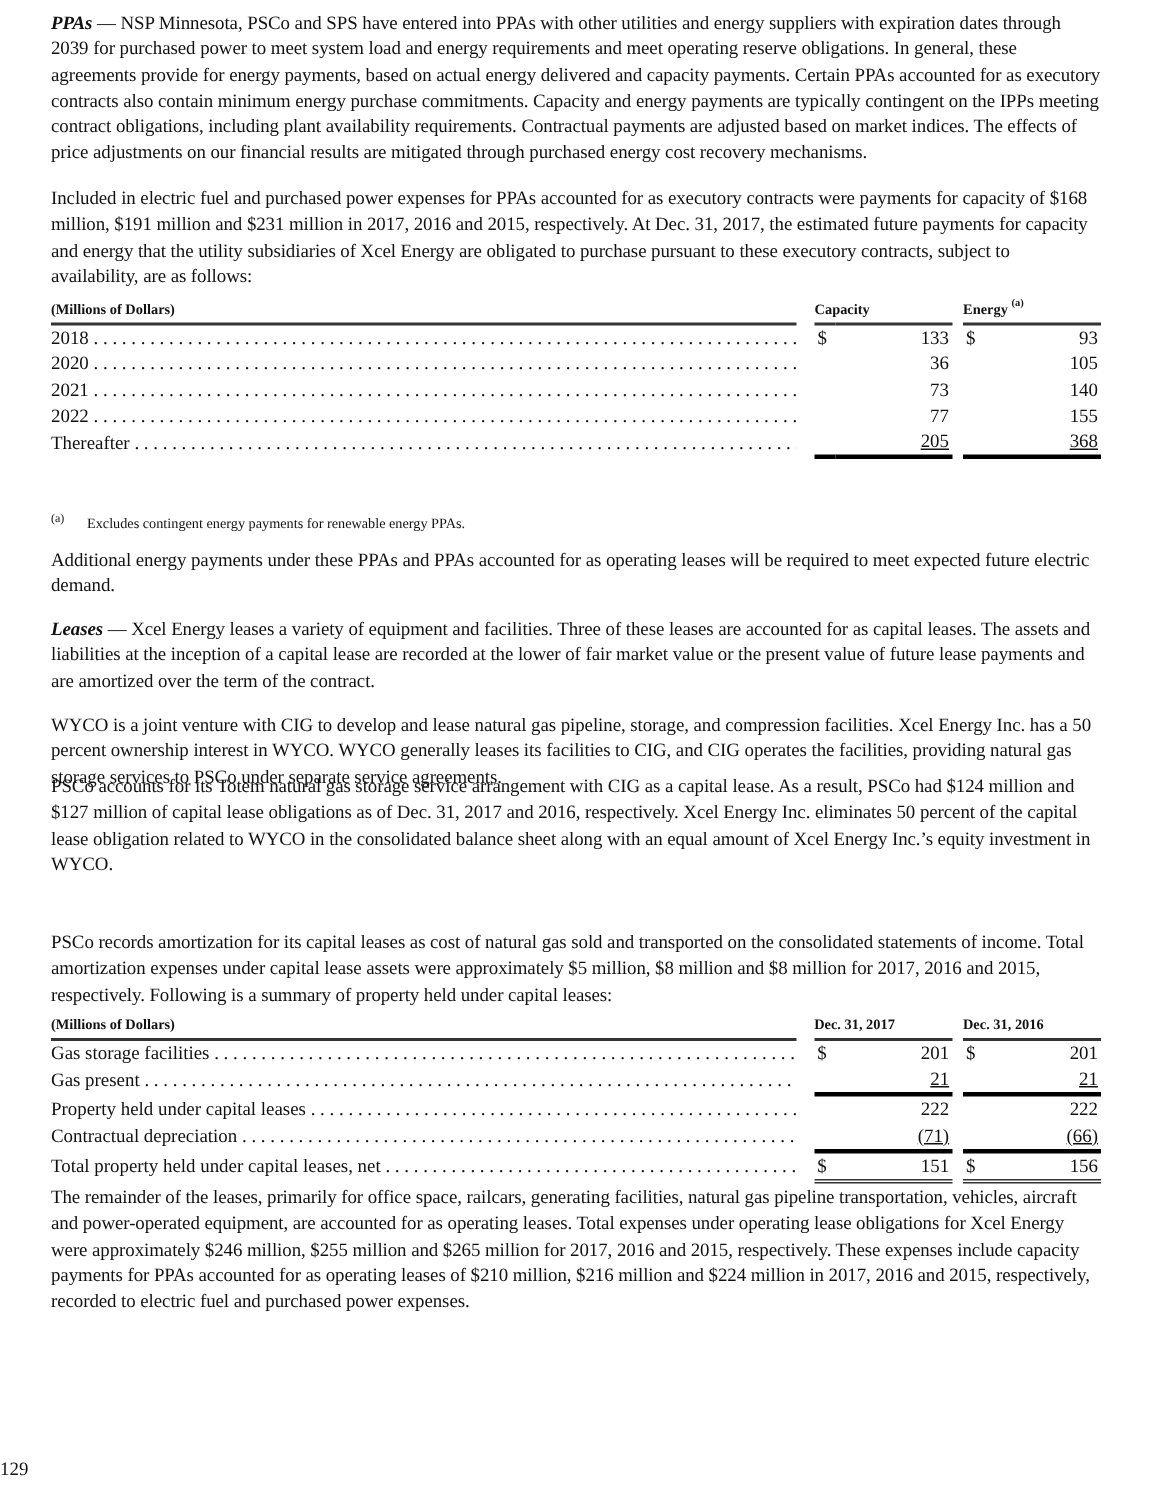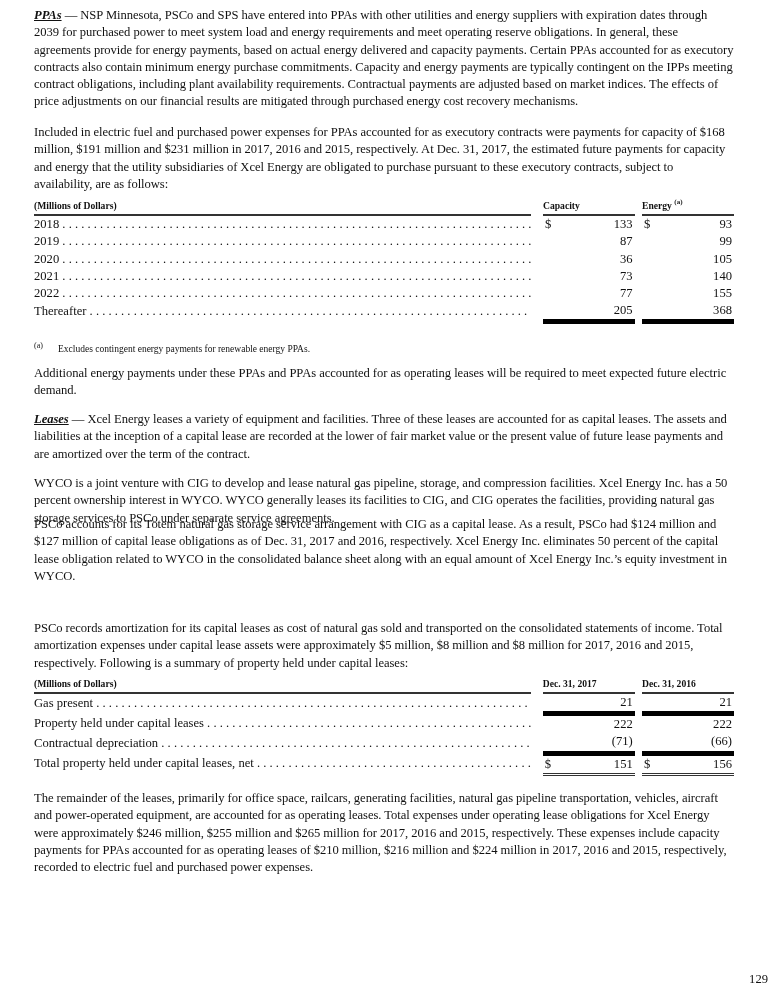--- a/index.html
+++ b/index.html
@@ -4,46 +4,46 @@
 <style>
   html, body { margin: 0; padding: 0; background: #ffffff; }
   body {
     width: 768px; height: 1000px; position: relative; overflow: hidden;
     font-family: "Liberation Serif", serif; color: #111111;
   }
   .page { position: absolute; left: 34px; top: 0; width: 700px; }
   p.para {
     margin: 0; font-size: 12.6px; line-height: 17.3px; letter-spacing: -0.05px;
   }
-  .lead { font-weight: bold; font-style: italic; text-decoration: underline; }
+  .lead { font-weight: bold; font-style: italic; }
   .abs { position: absolute; left: 0; width: 700px; }
 
   table.fin { border-collapse: collapse; width: 700px; font-size: 12.6px; }
   table.fin td, table.fin th { padding: 0; height: 17.2px; line-height: 17.2px; white-space: nowrap; }
   table.fin th { font-size: 9.6px; font-weight: bold; text-align: left; vertical-align: bottom; height: 18px; }
   th.hdr-label { border-bottom: 2px solid #333; }
   th.colhdr { text-align: right; border-bottom: 2px solid #333; font-family: Liberation Serif, serif; }
   td.lbl { overflow: hidden; width: 497px; max-width: 497px; }
   td.lbl .wrap { display: block; overflow: hidden; white-space: nowrap; }
   td.lbl .dots::after {
     content: " . . . . . . . . . . . . . . . . . . . . . . . . . . . . . . . . . . . . . . . . . . . . . . . . . . . . . . . . . . . . . . . . . . . . . . . . . . . . . . . . . . . . . . . . . . . . . . . . . . . . . . . . . . . . . . . . . . . . . . . .";
     letter-spacing: 0px;
   }
   td.gap1 { width: 13px; }
   td.gap2 { width: 8px; }
   td.cur { width: 12px; text-align: left; padding-left: 2px !important; }
   td.num { width: 80px; text-align: right; padding-right: 2px !important; }
-  .ul-single td.cur, .ul-single td.num { border-bottom: 5px solid #000000; }
+  .ul-single td.cur, .ul-single td.num { border-bottom: 3px solid #000000; text-decoration: underline; }
   .ul-double td.cur, .ul-double td.num { border-bottom: 3px double #333; }
   .indent { padding-left: 6px; }
   sup.fn { font-size: 7px; vertical-align: 5px; font-weight: bold; }
 
   .footnote { font-size: 9.5px; line-height: 14px; }
   .footnote .mark { font-size: 8px; vertical-align: 4px; display: inline-block; width: 24px; }
-  .pagenum { position: absolute; top: 972px; left: 0; width: 768px; text-align: right; font-size: 12.6px; }
+  .pagenum { position: absolute; top: 972px; left: 0; width: 768px; text-align: left; font-size: 12.6px; }
 </style>
 </head>
 <body>
 
 <div class="page">
 
   <div class="abs" style="top:7px;">
     <p class="para"><span class="lead">PPAs</span><span> — </span><span>NSP Minnesota, PSCo and SPS have entered into PPAs with other utilities and energy suppliers with expiration dates through 2039 for purchased power to meet system load and energy requirements and meet operating reserve obligations.  In general, these agreements provide for energy payments, based on actual energy delivered and capacity payments.  Certain PPAs accounted for as executory contracts also contain minimum energy purchase commitments.  Capacity and energy payments are typically contingent on the IPPs meeting contract obligations, including plant availability requirements.  Contractual payments are adjusted based on market indices.  The effects of price adjustments on our financial results are mitigated through purchased energy cost recovery mechanisms.</span></p>
   </div>
 
@@ -67,31 +67,20 @@
             </td>
         <td class="gap1"></td>
         <td class="cur">$</td>
         <td class="num">133</td>
         <td class="gap2"></td>
         <td class="cur">$</td>
         <td class="num">93</td>
       </tr>
       <tr>
         <td class="lbl">
-              <span class="wrap dots">2019</span>
-            </td>
-        <td class="gap1"></td>
-            <td class="cur"></td>
-        <td class="num">87</td>
-        <td class="gap2"></td>
-            <td class="cur"></td>
-        <td class="num">99</td>
-      </tr>
-      <tr>
-        <td class="lbl">
               <span class="wrap dots">2020</span>
             </td>
         <td class="gap1"></td>
             <td class="cur"></td>
         <td class="num">36</td>
         <td class="gap2"></td>
             <td class="cur"></td>
         <td class="num">105</td>
       </tr>
       <tr>
@@ -158,20 +147,31 @@
   <div class="abs" style="top:674px;">
     <table class="fin">
       <tbody>
           <tr>
         <th class="hdr-label">(Millions of Dollars)</th>
         <td class="gap1"></td>
         <th class="colhdr" colspan="2">Dec. 31, 2017</th>
         <td class="gap2"></td>
         <th class="colhdr" colspan="2">Dec. 31, 2016</th>
       </tr>
+      <tr>
+        <td class="lbl">
+              <span class="wrap dots">Gas storage facilities</span>
+            </td>
+        <td class="gap1"></td>
+        <td class="cur">$</td>
+        <td class="num">201</td>
+        <td class="gap2"></td>
+        <td class="cur">$</td>
+        <td class="num">201</td>
+      </tr>
       <tr class="ul-single">
         <td class="lbl">
               <span class="wrap dots">Gas present</span>
             </td>
         <td class="gap1"></td>
             <td class="cur"></td>
         <td class="num">21</td>
         <td class="gap2"></td>
             <td class="cur"></td>
         <td class="num">21</td>

